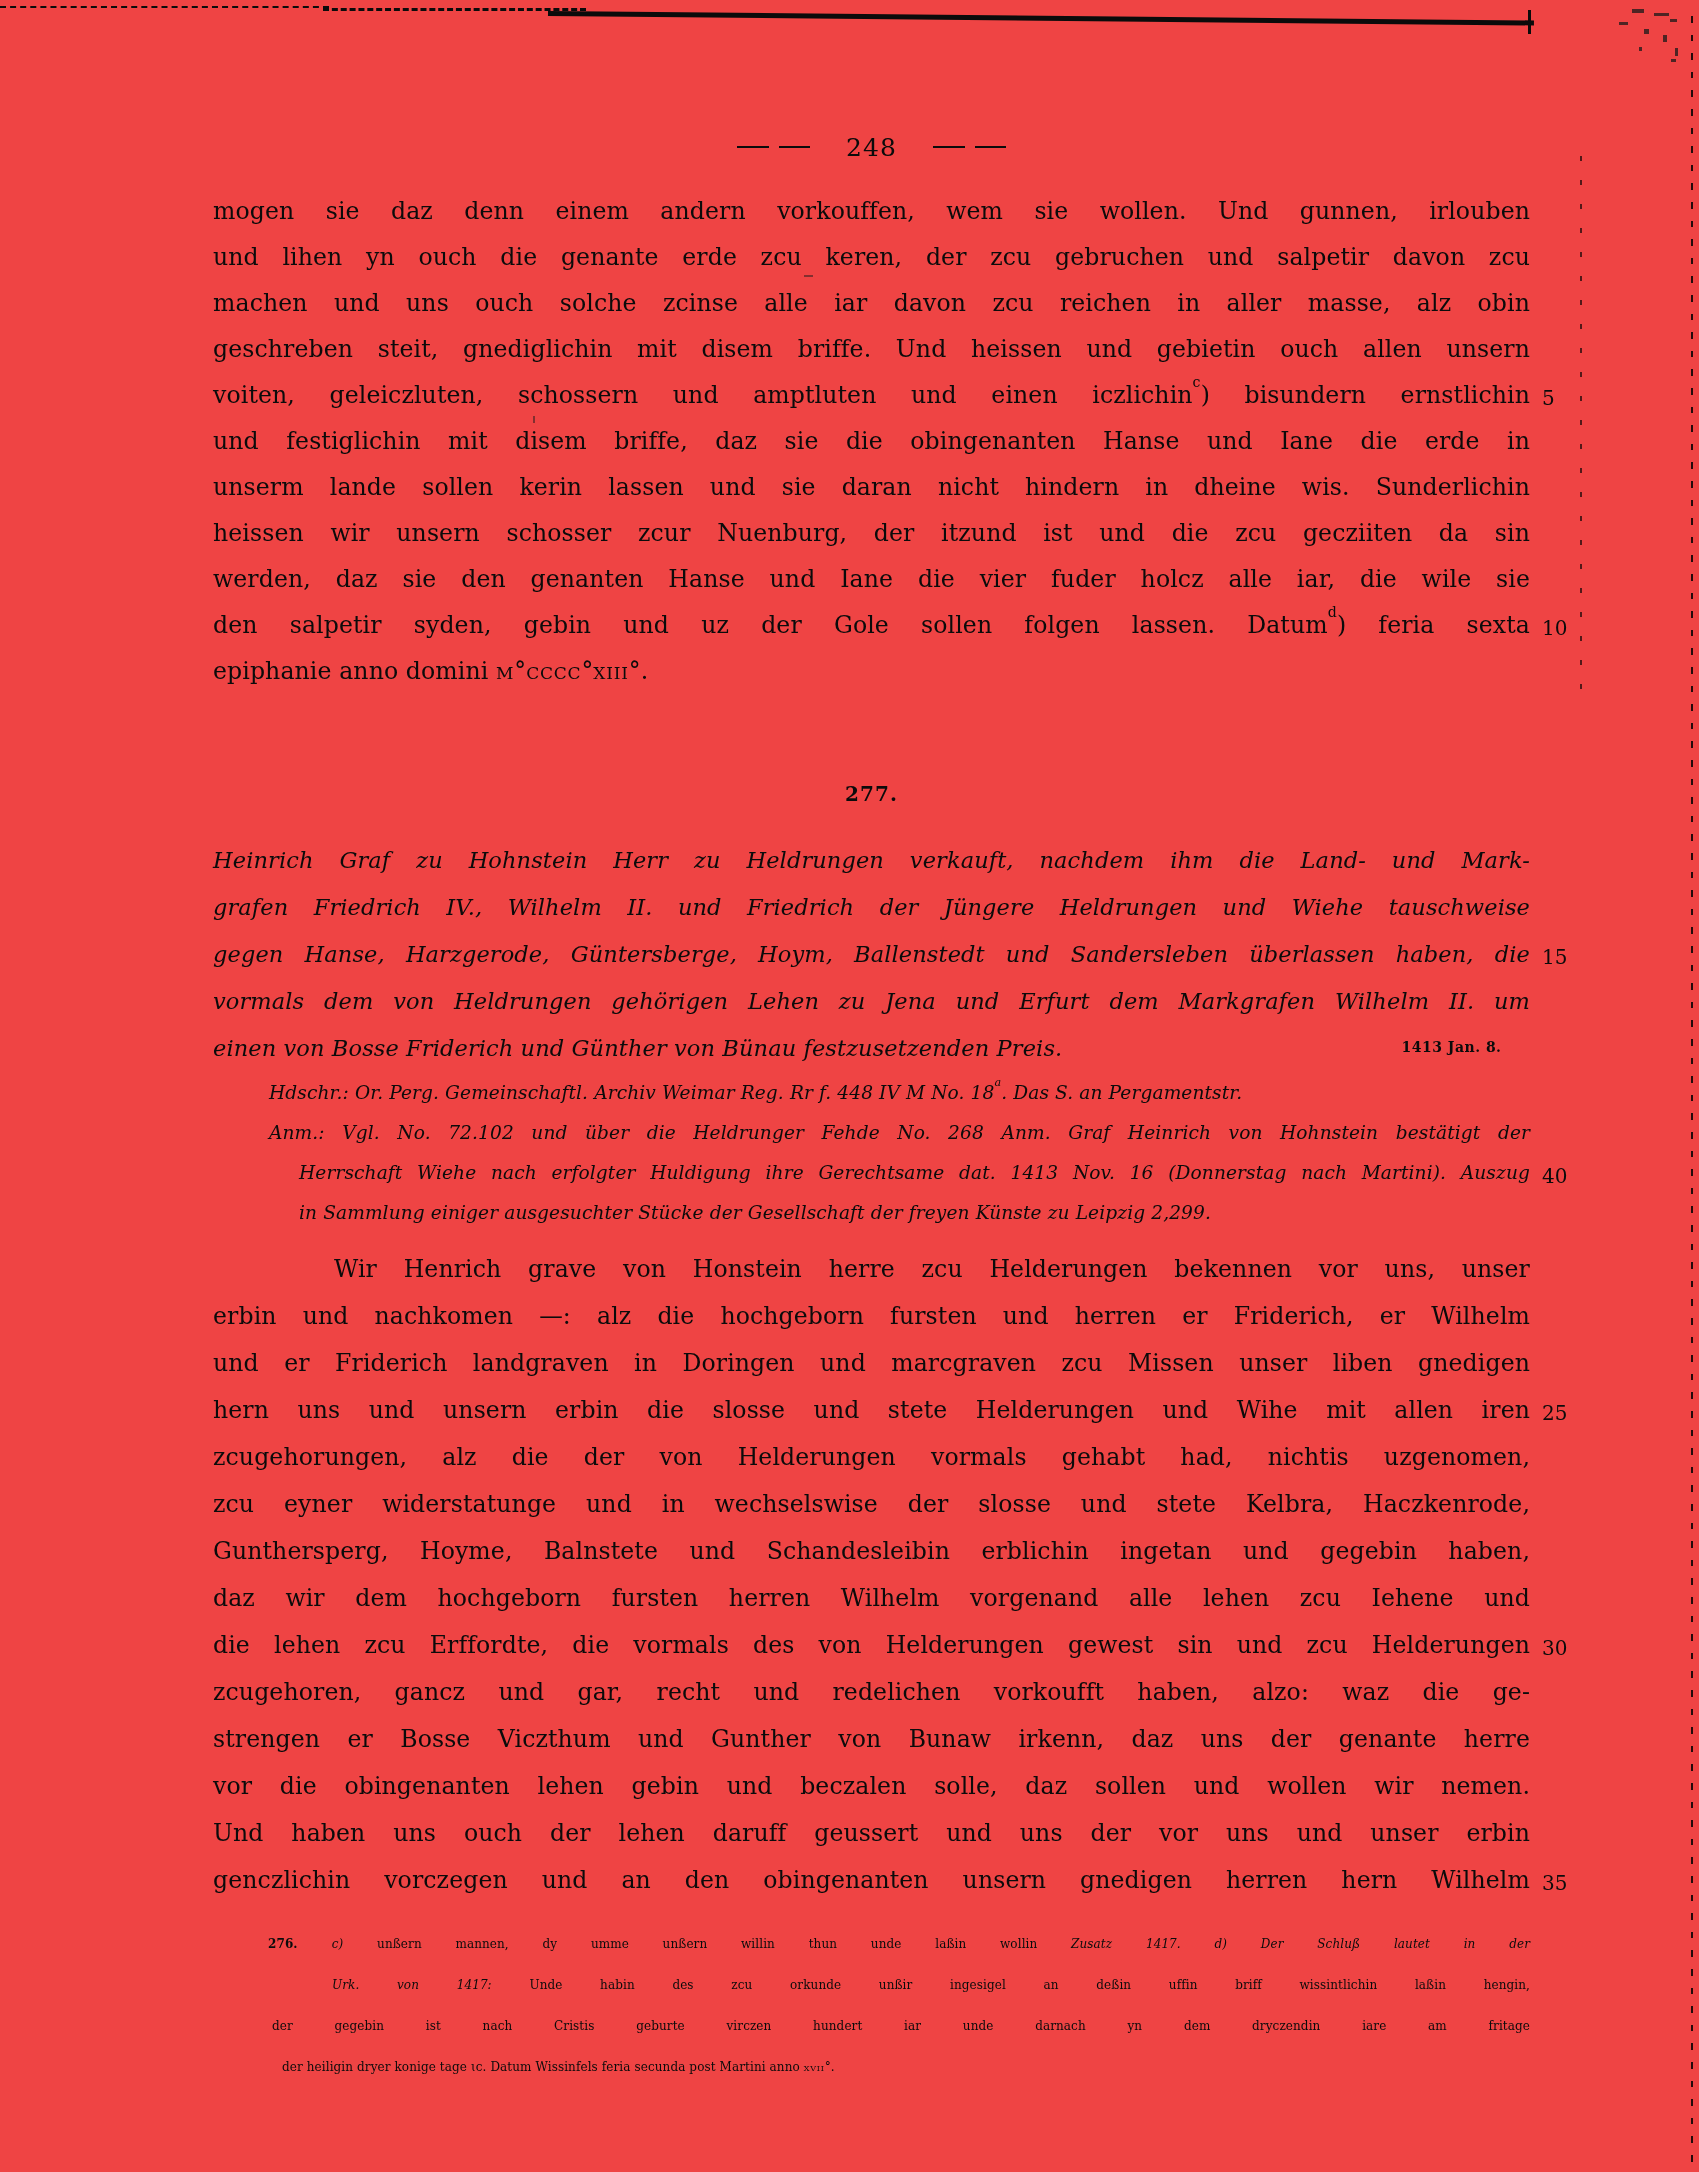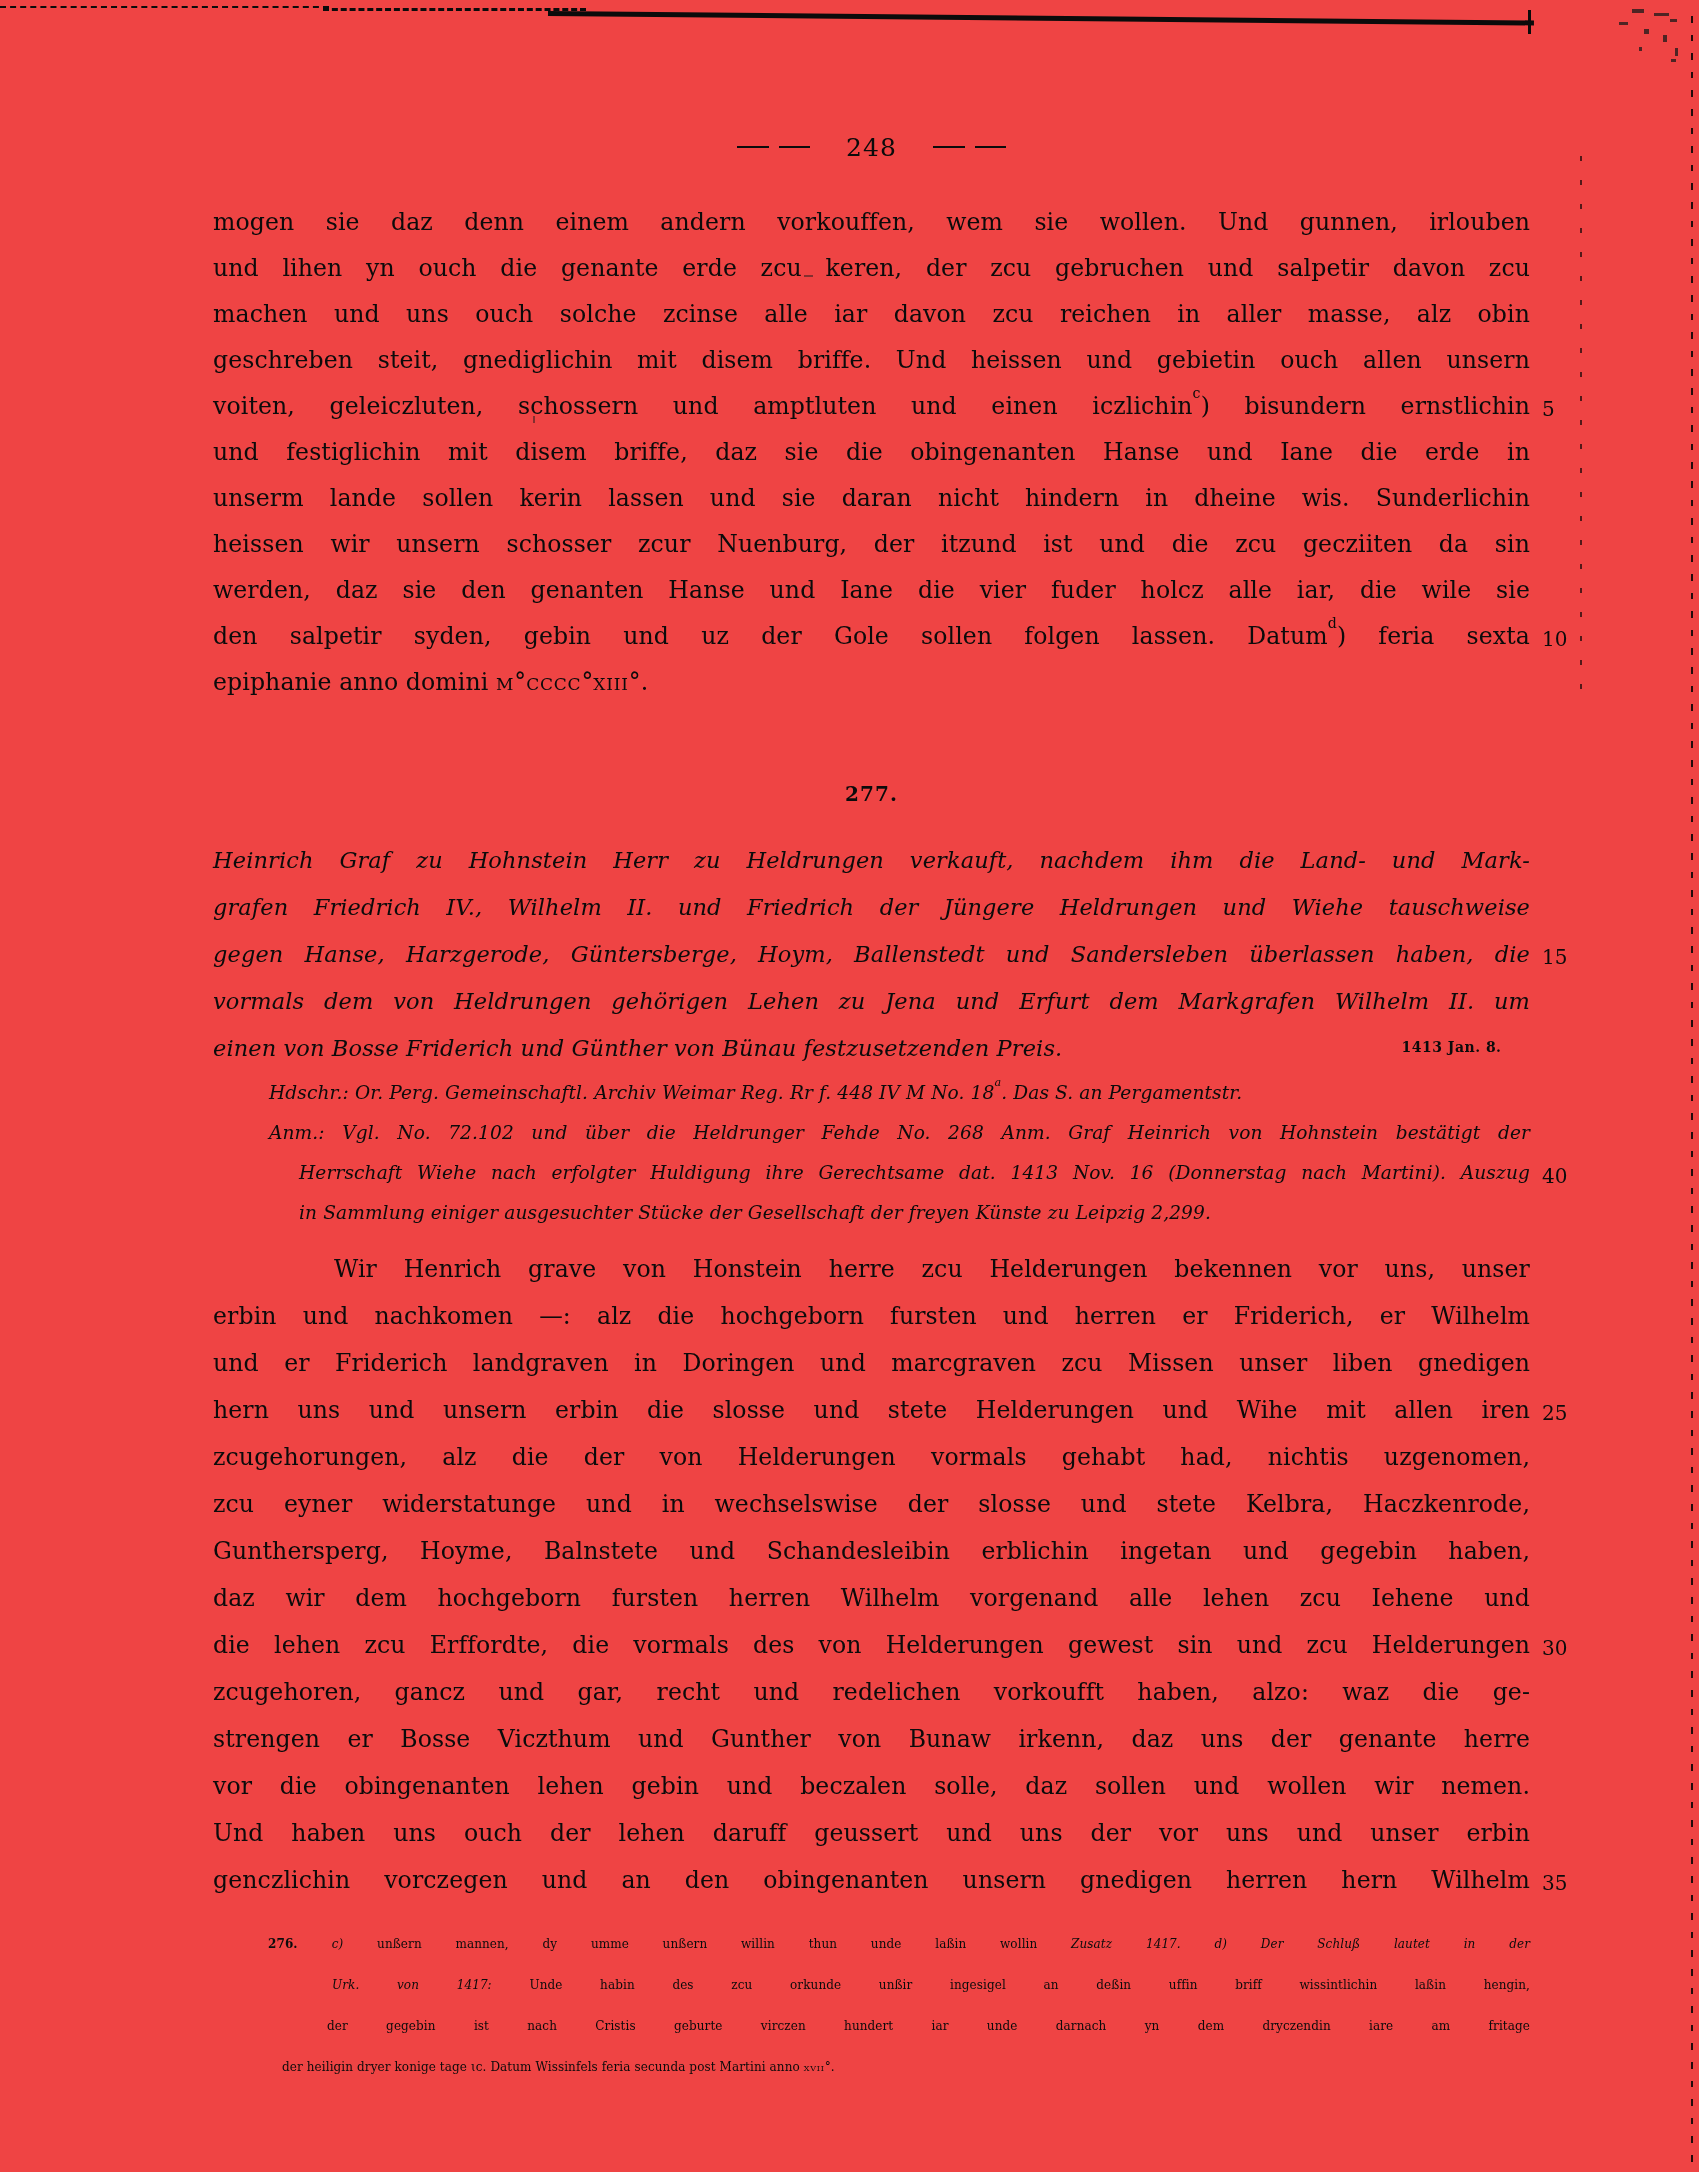--- a/index.html
+++ b/index.html
@@ -21,21 +21,21 @@
 
   
   .pagehead{position:absolute;left:213px;top:130px;width:1317px;height:34px;
             display:flex;align-items:center;justify-content:center;gap:36px;}
   .pagenum{font-size:25px;letter-spacing:1.1px;}
   .rule{width:73px;height:2.2px;
         background:repeating-linear-gradient(90deg,#0b0b0b 0 32px,transparent 32px 42px);}
 
   
   .col{position:absolute;left:213px;width:1317px;}
-  .para276{top:199px;font-size:23.6px;line-height:46px;}
+  .para276{top:188px;font-size:23.6px;line-height:46px;}
   .docnum{top:765px;font-size:20px;text-align:center;letter-spacing:1.1px;}
   .summary{top:837px;font-size:22.5px;line-height:47px;font-style:italic;}
   .smallprint{top:1073px;font-size:18.6px;line-height:40px;font-style:italic;}
   .bodytext{top:1246px;font-size:23.6px;line-height:47px;}
   .footnote{top:1924px;font-size:12px;line-height:41px;}
 
   .line{position:relative;text-align:justify;text-align-last:justify;letter-spacing:0.1px;}
   .line.last{text-align-last:left;}
   .line sup{font-size:.6em;position:relative;top:-.5em;line-height:0;}
   .it{font-style:italic;}
@@ -119,18 +119,18 @@
       <div class="line"><span>zcugehoren, gancz und gar, recht und redelichen vorkoufft haben, alzo: waz die ge-</span></div>
       <div class="line"><span>strengen er Bosse Viczthum und Gunther von Bunaw irkenn, daz uns der genante herre</span></div>
       <div class="line"><span>vor die obingenanten lehen gebin und beczalen solle, daz sollen und wollen wir nemen.</span></div>
       <div class="line"><span>Und haben uns ouch der lehen daruff geussert und uns der vor uns und unser erbin</span></div>
       <div class="line"><span>genczlichin vorczegen und an den obingenanten unsern gnedigen herren hern Wilhelm</span><span class="mnum">35</span></div>
     </section>
 
   <section class="col footnote">
       <div class="line" style="margin-left: 55px;"><span class="b">276. </span><span class="it">c) </span><span>unßern mannen, dy umme unßern willin thun unde laßin wollin </span><span class="it">Zusatz 1417. </span><span class="it">d) Der Schluß lautet in der</span></div>
       <div class="line" style="margin-left: 119px;"><span class="it">Urk. von 1417: </span><span>Unde habin des zcu orkunde unßir ingesigel an deßin uffin briff wissintlichin laßin hengin,</span></div>
-      <div class="line" style="margin-left: 114px;"><span>der gegebin ist nach Cristis geburte virczen hundert iar unde darnach yn dem dryczendin iare am fritage</span></div>
+      <div class="line" style="margin-left: 59px;"><span>der gegebin ist nach Cristis geburte virczen hundert iar unde darnach yn dem dryczendin iare am fritage</span></div>
       <div class="line last" style="margin-left: 69px;"><span>der heiligin dryer konige tage ɩc. Datum Wissinfels feria secunda post Martini anno </span><span class="sc">xvii</span><span>°.</span></div>
     </section>
 
 </div>
 
 
 </body></html>

